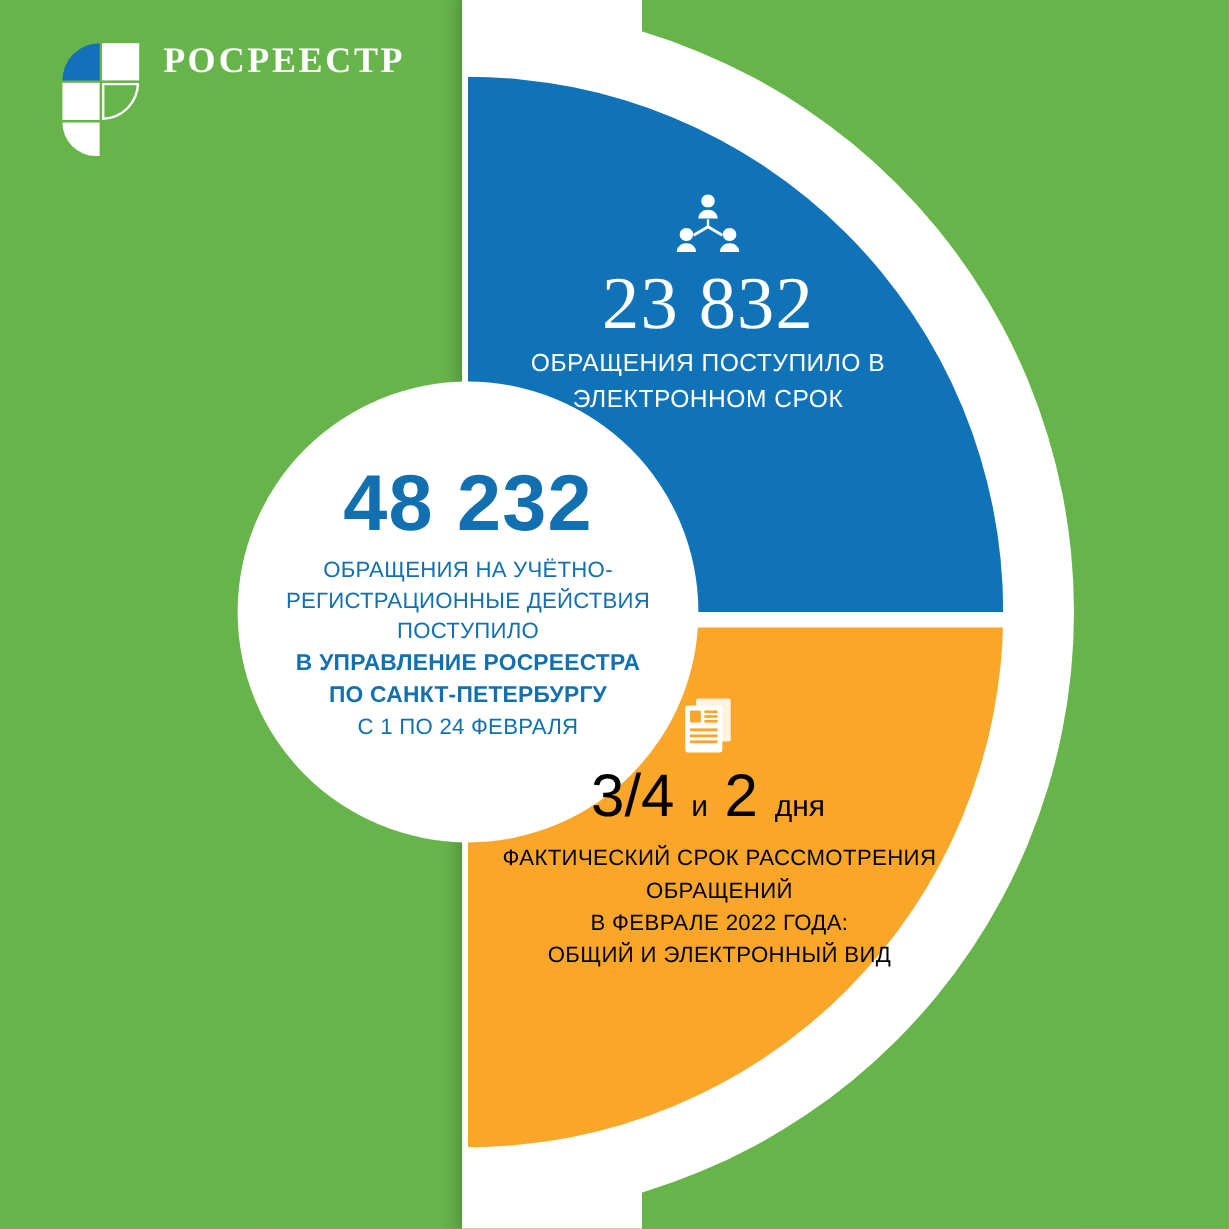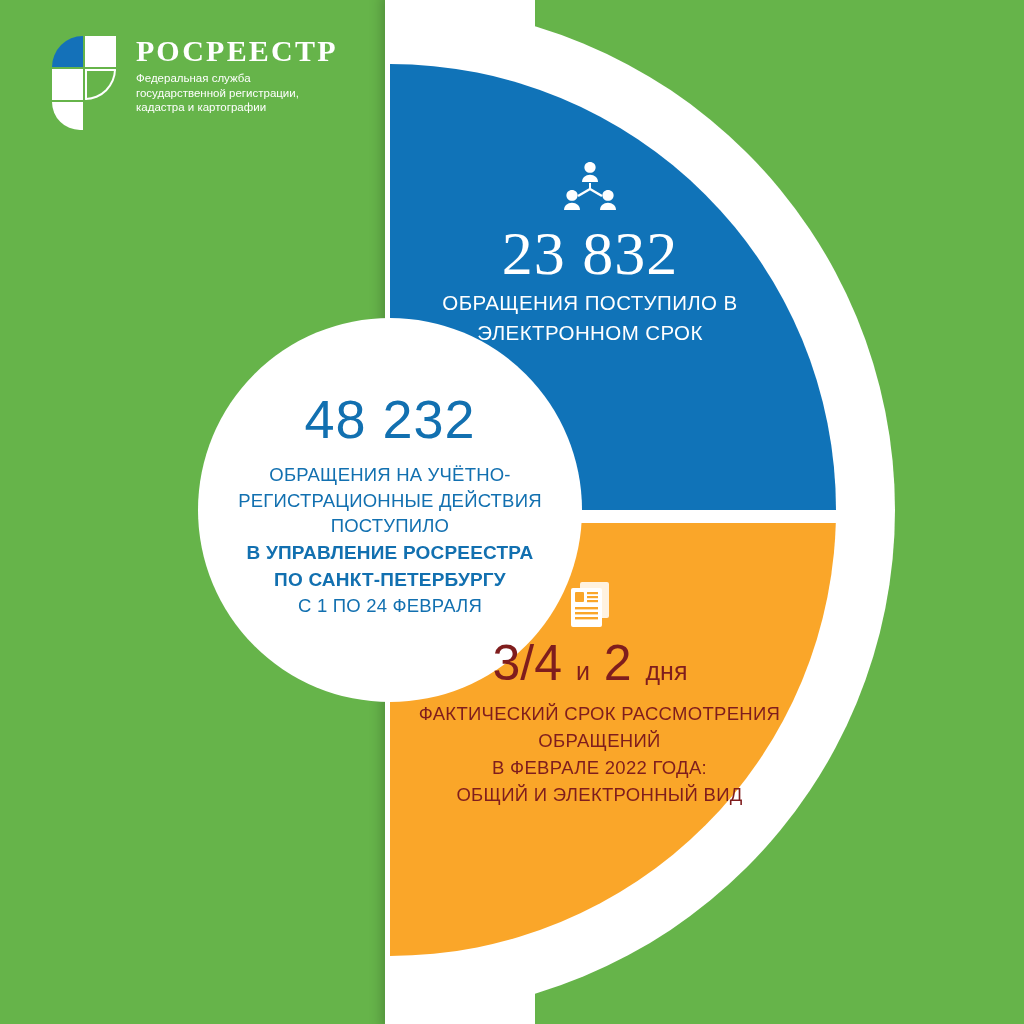--- a/index.html
+++ b/index.html
@@ -52,29 +52,29 @@
           border-radius:50%;background:#ffffff;}
 
   
   #blue-content{position:absolute;left:390px;top:160px;width:400px;text-align:center;color:#ffffff;}
   .people-icon{display:block;margin:0 auto 6px auto;}
   .big-num{font-size:62px;line-height:70px;font-weight:400;letter-spacing:1px;font-family:Liberation Serif, serif;}
   .cap{font-size:20.5px;line-height:30px;letter-spacing:0.4px;}
 
   
   #circle-content{position:absolute;left:198px;top:382px;width:384px;text-align:center;color:#1270b0;}
-  .circle-num{font-size:54px;line-height:74px;letter-spacing:1px;}
+  .circle-num{font-size:66px;line-height:74px;letter-spacing:1px;font-weight:bold;}
   .circle-lines{margin-top:6px;font-size:18.5px;line-height:25.5px;letter-spacing:0.2px;}
   .circle-lines .b{font-weight:bold;font-size:19px;line-height:27px;}
 
   
   #orange-clip{position:absolute;left:390px;top:516px;width:460px;height:470px;overflow:hidden;}
   #orange-clip-inner{position:absolute;left:0;top:0;width:460px;height:470px;
       clip-path:polygon(0 0, 446px 0, 446px 200px, 430px 260px, 390px 330px, 330px 395px, 250px 450px, 170px 470px, 0 470px);}
-  #orange-content{position:absolute;left:0;top:64px;width:400px;text-align:center;color:#7f1d1d;}
+  #orange-content{position:absolute;left:0;top:64px;width:400px;text-align:center;color:#000000;}
   .doc-icon{display:block;margin:0 auto 4px auto;}
   .days-row{font-size:50px;line-height:58px;white-space:nowrap;}
   .days-row .small{font-size:25px;}
   .days-row .mid{font-size:25px;}
   .ocap{font-size:18.5px;line-height:27px;letter-spacing:0.3px;margin-left:19px;}
 </style>
 </head>
 <body>
 
 <div id="stage">
@@ -93,25 +93,20 @@
   <div id="logo">
     <div class="logo-mark">
       <div class="lm-tl"></div>
       <div class="lm-tr"></div>
       <div class="lm-bl"></div>
       <div class="lm-br"></div>
       <div class="lm-desc"></div>
     </div>
     <div class="logo-text">
       <div class="logo-title">РОСРЕЕСТР</div>
-      <div class="logo-sub">
-        <div>Федеральная служба</div>
-        <div>государственной регистрации,</div>
-        <div>кадастра и картографии</div>
-      </div>
     </div>
   </div>
 
   <div id="blue-content">
     <svg class="people-icon" width="60" height="52" viewBox="0 0 60 52">
       <path d="M30 2c3.2 0 5.6 2.4 5.6 5.4S33.2 12.8 30 12.8s-5.6-2.4-5.6-5.4S26.8 2 30 2z" fill="#fff"></path>
       <path d="M22 22c0-4.3 3.6-7.2 8-7.2s8 2.9 8 7.2z" fill="#fff"></path>
       <path d="M29 23h2v7h-2z" fill="#fff"></path>
       <path d="M30 29l-12 7M30 29l12 7" stroke="#fff" stroke-width="2.4" fill="none"></path>
       <path d="M12 30c3.2 0 5.6 2.4 5.6 5.4S15.2 40.8 12 40.8 6.4 38.4 6.4 35.4 8.8 30 12 30z" fill="#fff"></path>

